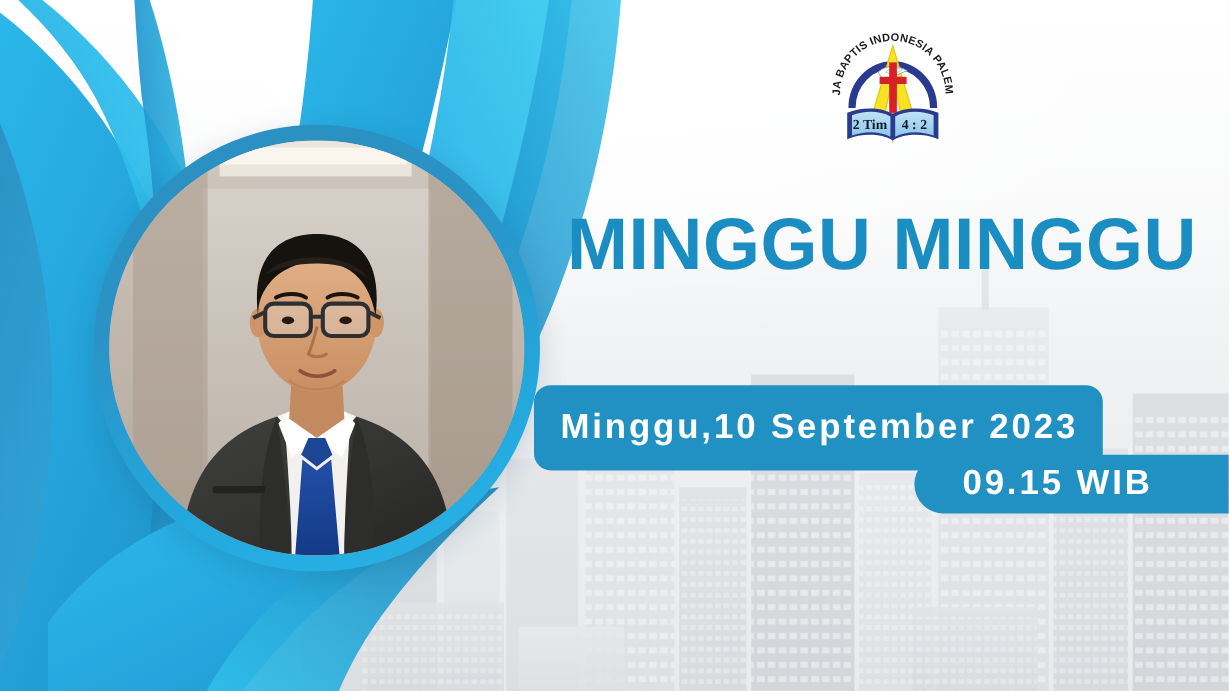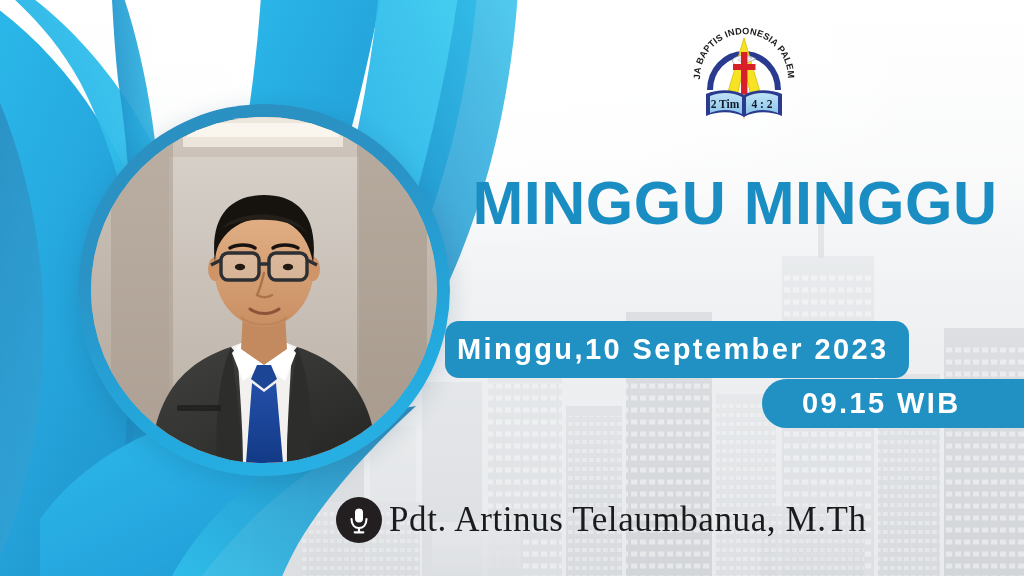--- a/index.html
+++ b/index.html
@@ -98,22 +98,22 @@
     color: #1a8ec2;
     line-height: 1;
     white-space: nowrap;
   }
 
   
   .banner-date {
     position: absolute;
     left: 445px;
     top: 321px;
-    height: 57px;
-    padding: 0 20px 0 12px;
+    height: 71px;
+    padding: 0 20px 0 22px;
     display: flex;
     align-items: center;
     border-radius: 14px;
     background: #2091c2;
     color: #ffffff;
     font-size: 29px;
     font-weight: bold;
     letter-spacing: 2.4px;
     white-space: nowrap;
   }
@@ -432,25 +432,14 @@
       <text x="37" y="95.5" font-family="'Liberation Serif', serif" font-size="11.5" font-weight="bold" fill="#101a2e" text-anchor="middle">2 Tim</text>
       <text x="74" y="95.5" font-family="'Liberation Serif', serif" font-size="11.5" font-weight="bold" fill="#101a2e" text-anchor="middle">4 : 2</text>
     </g>
   </svg>
 
   <div class="headline">MINGGU MINGGU</div>
 
   <div class="banner-date">Minggu,10 September 2023</div>
   <div class="banner-time">09.15 WIB</div>
 
-  <div class="speaker">
-    <span class="mic-badge">
-      <svg width="26" height="30" viewBox="0 0 26 30" aria-hidden="true">
-        <rect x="9" y="3.5" width="8" height="14" rx="4" fill="#ffffff"></rect>
-        <path d="M 5.5 14 C 5.5 20, 9 23, 13 23 C 17 23, 20.5 20, 20.5 14" stroke="#ffffff" stroke-width="2.1" fill="none" stroke-linecap="round"></path>
-        <rect x="11.9" y="22.6" width="2.2" height="4.4" fill="#ffffff"></rect>
-        <rect x="7.6" y="26.2" width="10.8" height="2.2" rx="1.1" fill="#ffffff"></rect>
-      </svg>
-    </span>
-    <span class="speaker-name">Pdt. Artinus Telaumbanua, M.Th</span>
-  </div>
 
 </div>
 
 </body></html>

